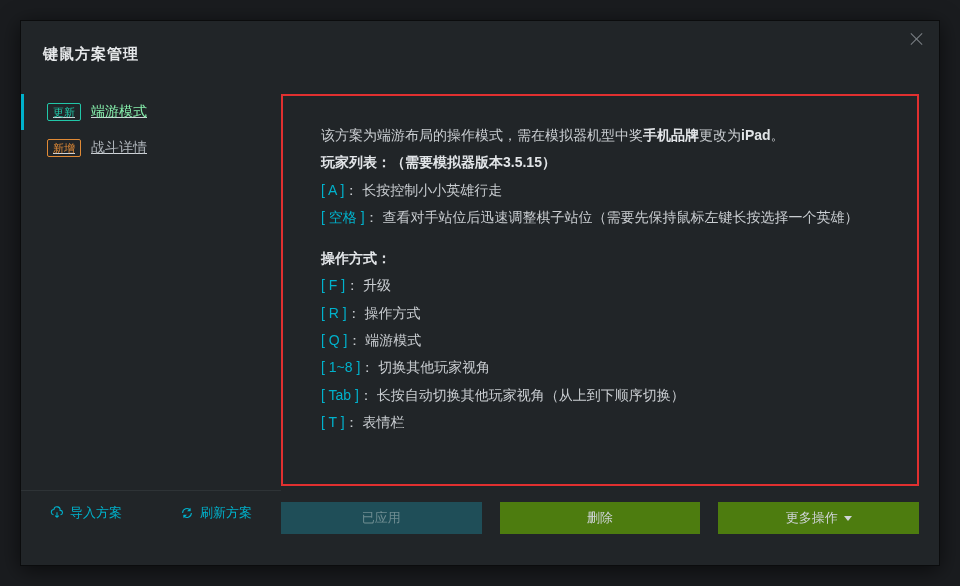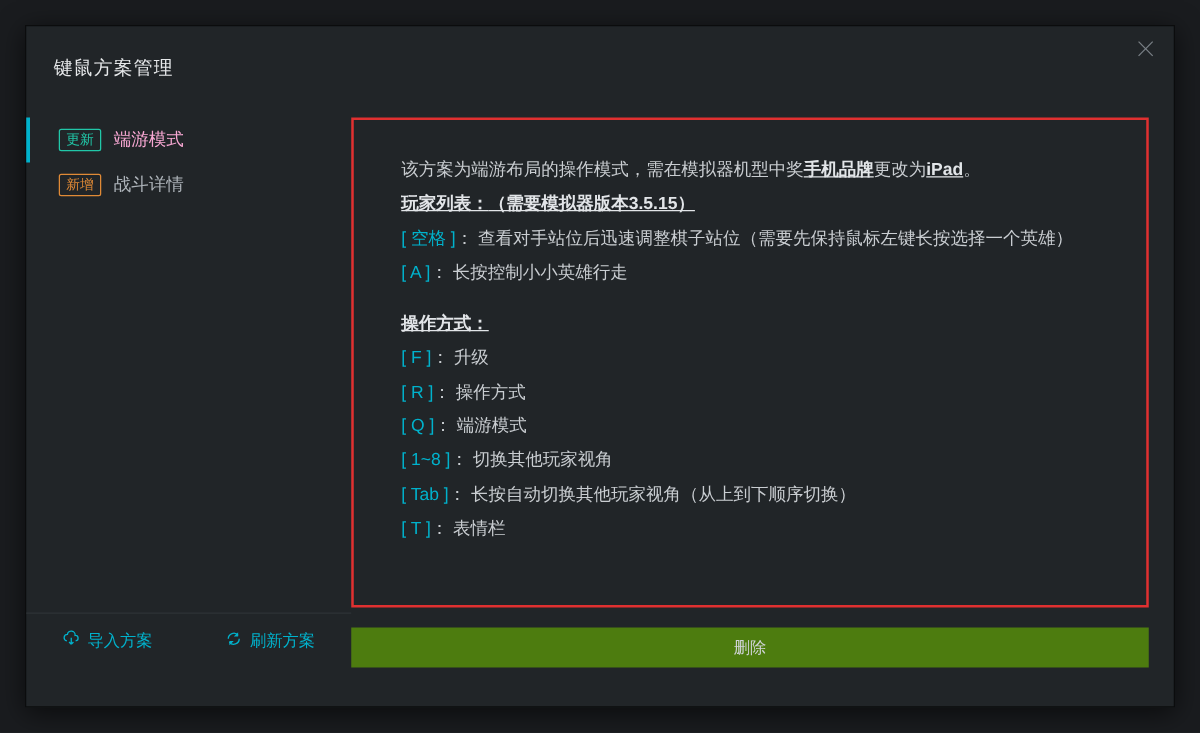--- a/index.html
+++ b/index.html
@@ -31,35 +31,36 @@
     width: 1px; height: 16px;
     background: #7a8086;
   }
   .close-icon::before { transform: rotate(45deg); }
   .close-icon::after  { transform: rotate(-45deg); }
 
   .title {
     padding: 24px 0 0 22px;
     font-size: 15px;
     color: #e6e8ea;
-    font-weight: 400;
+    font-weight: 700;
     letter-spacing: 1px;
   }
 
   .body {
     display: flex;
     margin-top: 30px;
     height: 440px;
   }
 
   .sidebar {
     width: 260px;
     padding: 0 20px 0 20px;
     position: relative;
     height: 100%;
+    text-decoration: underline;
   }
   .sidebar-list { list-style: none; }
   .sidebar-item {
     display: flex;
     align-items: center;
     height: 36px;
     padding-left: 6px;
     cursor: pointer;
     position: relative;
   }
@@ -75,35 +76,35 @@
     width: 34px; height: 18px;
     line-height: 16px;
     text-align: center;
     font-size: 11px;
     border: 1px solid;
     border-radius: 2px;
     margin-right: 10px;
   }
   .tag.update { color: #21c7a8; border-color: #21c7a8; }
   .tag.new    { color: #e08a36; border-color: #e08a36; }
-  .sidebar-label { color: #f9a8d4; font-size: 14px; }
+  .sidebar-label { color: #86efac; font-size: 14px; }
   .sidebar-item:not(.active) .sidebar-label { color: #aeb4ba; }
 
   .sidebar-footer {
     position: absolute;
     bottom: 0; left: 0; right: 0;
     display: flex;
     height: 44px;
     align-items: center;
     border-top: 1px solid #2e3336;
   }
   .sidebar-footer-btn {
     flex: 1;
     display: flex;
-    align-items: flex-start;
+    align-items: center;
     justify-content: center;
     color: #00b2cc;
     font-size: 13px;
     cursor: pointer;
     gap: 6px;
   }
   .sidebar-footer-btn svg { width: 14px; height: 14px; }
 
   .content {
     flex: 1;
@@ -115,21 +116,21 @@
     flex: 1;
     border: 2px solid #e03030;
     background: #212528;
     padding: 26px 38px 10px 38px;
     overflow: hidden;
     color: #c9cdd1;
     line-height: 1.95;
     font-size: 14px;
     position: relative;
   }
-  .detail-panel .bold { font-weight: 600; color: #e2e5e8; text-decoration: underline; }
+  .detail-panel .bold { font-weight: 600; color: #e2e5e8; }
   .detail-panel .key { color: #00b2cc; }
   .kb-row {  }
 
   .action-row {
     display: flex;
     gap: 18px;
     margin-top: 16px;
     height: 32px;
   }
   .btn {
@@ -197,35 +198,40 @@
 
     <div class="content">
       <div class="detail-panel">
         <div class="kb-row">
           <span>该方案为端游布局的操作模式，需在模拟器机型中奖</span><span class="bold">手机品牌</span><span>更改为</span><span class="bold">iPad</span><span>。</span>
         </div>
         <div class="kb-row">
           <span class="bold">玩家列表：</span><span class="bold">（需要模拟器版本3.5.15）</span>
         </div>
         <div id="rows1">
+            <div class="kb-row"><span class="key">[ A ]</span><span>： 长按控制小小英雄行走</span></div>
             <div class="kb-row"><span class="key">[ 空格 ]</span><span>： 查看对手站位后迅速调整棋子站位（需要先保持鼠标左键长按选择一个英雄）</span></div>
-            <div class="kb-row"><span class="key">[ A ]</span><span>： 长按控制小小英雄行走</span></div>
           </div>
         <div class="kb-row" style="margin-top:14px">
           <span class="bold">操作方式：</span>
         </div>
         <div id="rows2">
             <div class="kb-row"><span class="key">[ F ]</span><span>： 升级</span></div>
             <div class="kb-row"><span class="key">[ R ]</span><span>： 操作方式</span></div>
             <div class="kb-row"><span class="key">[ Q ]</span><span>： 端游模式</span></div>
             <div class="kb-row"><span class="key">[ 1~8 ]</span><span>： 切换其他玩家视角</span></div>
             <div class="kb-row"><span class="key">[ Tab ]</span><span>： 长按自动切换其他玩家视角（从上到下顺序切换）</span></div>
             <div class="kb-row"><span class="key">[ T ]</span><span>： 表情栏</span></div>
           </div>
       </div>
 
       <div class="action-row">
+        <div class="btn primary">已应用</div>
         <div class="btn secondary">删除</div>
+        <div class="btn secondary">
+          <span>更多操作</span>
+          <span class="chev-down"></span>
+        </div>
       </div>
     </div>
 
   </div>
 </div>
 
 </body></html>

